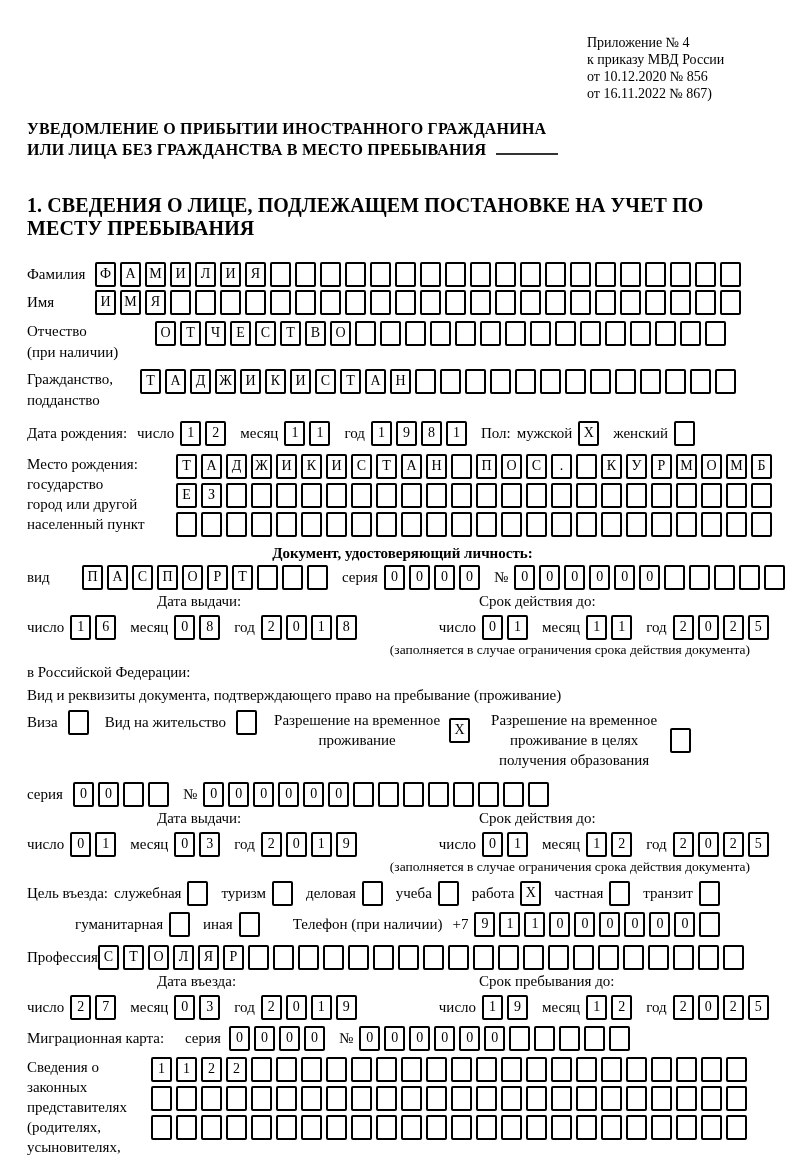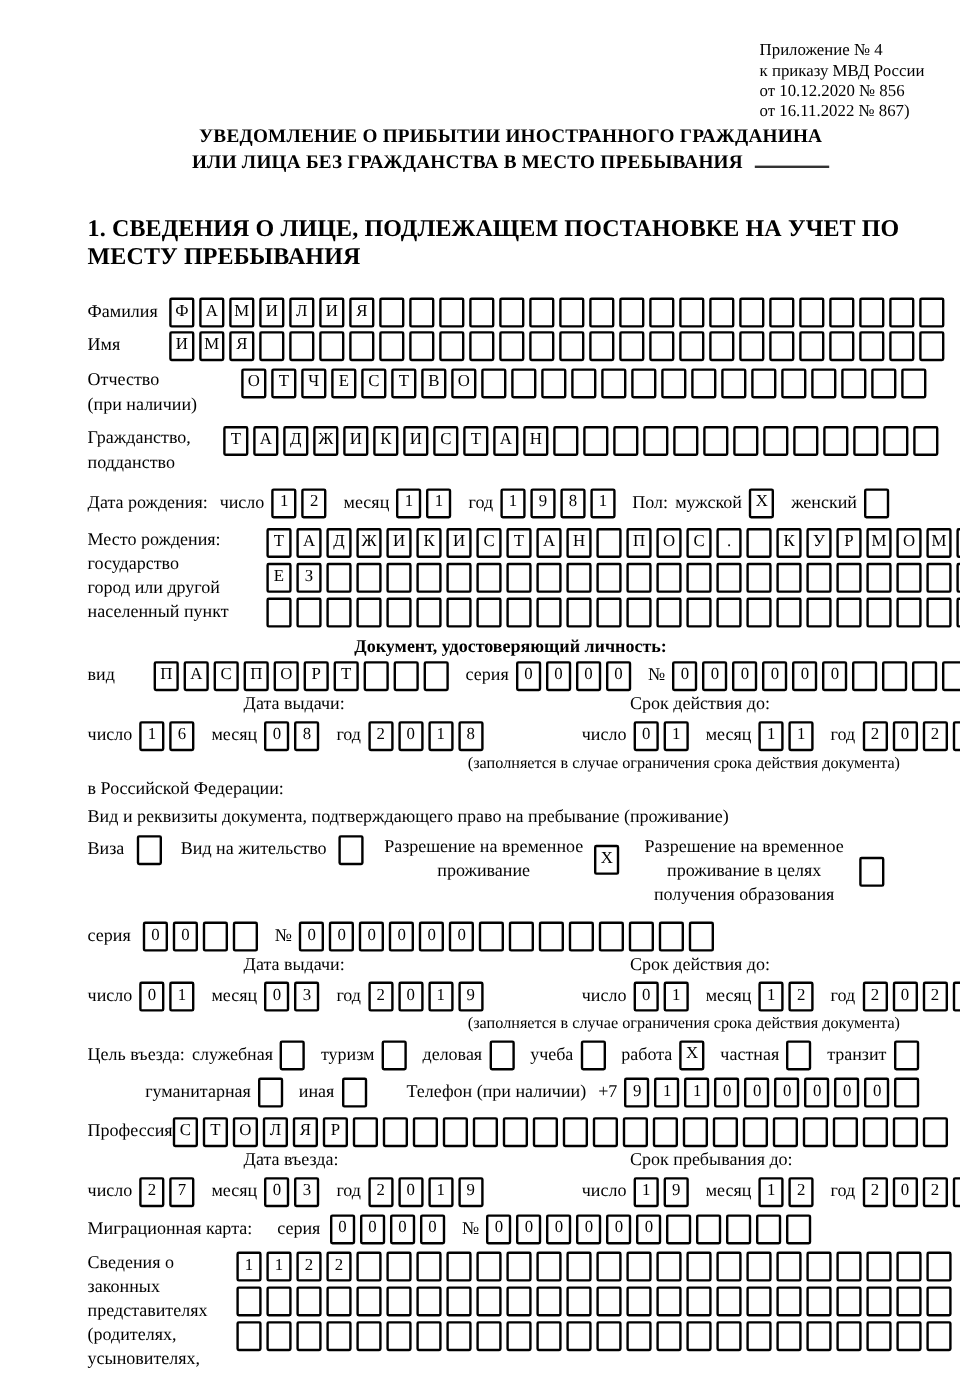--- a/index.html
+++ b/index.html
@@ -1,27 +1,27 @@
 <!DOCTYPE html>
 <html><head>
 <meta charset="utf-8">
 <style>
   html,body{margin:0;padding:0;background:#fff;}
   .page{
     width:800px;height:1163px;box-sizing:border-box;
-    padding:34px 22px 10px 73px;
+    padding:34px 22px 10px 27px;
     font-family:"Liberation Serif","DejaVu Serif",serif;
     font-size:15px;color:#000;background:#fff;position:relative;overflow:hidden;
   }
   
   .hdr{margin-left:560px;font-size:14px;line-height:17px;}
   .hdr .gap{margin-top:5px;}
   .forma{margin-top:14px;padding-right:36px;text-align:right;font-weight:bold;font-size:15px;}
   
-  .title{margin-top:1px;text-align:center;font-weight:bold;font-size:16px;line-height:21px;letter-spacing:.2px;}
+  .title{margin-top:16px;text-align:left;font-weight:bold;font-size:16px;line-height:21px;letter-spacing:.2px;}
   .title-underline{display:inline-block;width:62px;border-bottom:2px solid #333;margin-left:10px;vertical-align:baseline;height:14px;}
   .sec1{margin-top:34px;font-weight:bold;font-size:20px;letter-spacing:.1px;}
   
   .row{display:flex;align-items:center;margin-top:3px;}
   .row.top{align-items:flex-start;}
   .lbl{flex:0 0 auto;}
   .lbl2{flex:0 0 auto;line-height:21px;}
   .lblcol{flex:0 0 auto;line-height:20px;}
   .cells{white-space:nowrap;display:inline-block;flex:0 0 auto;}
   .cell{

